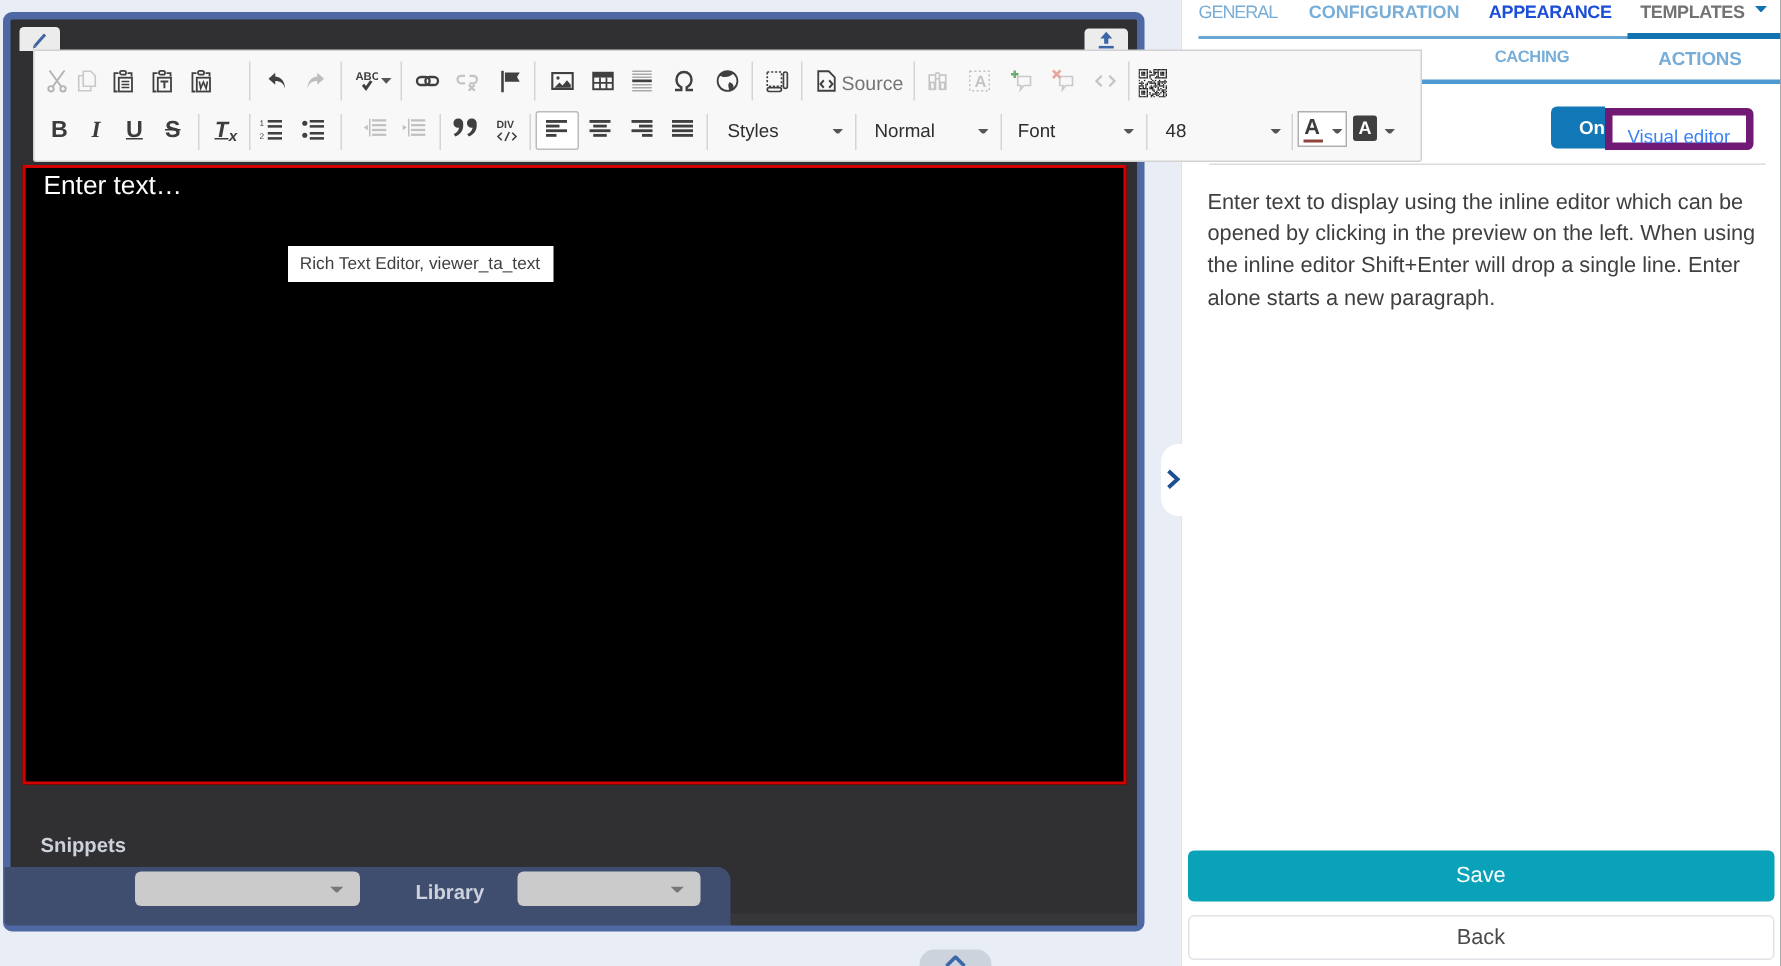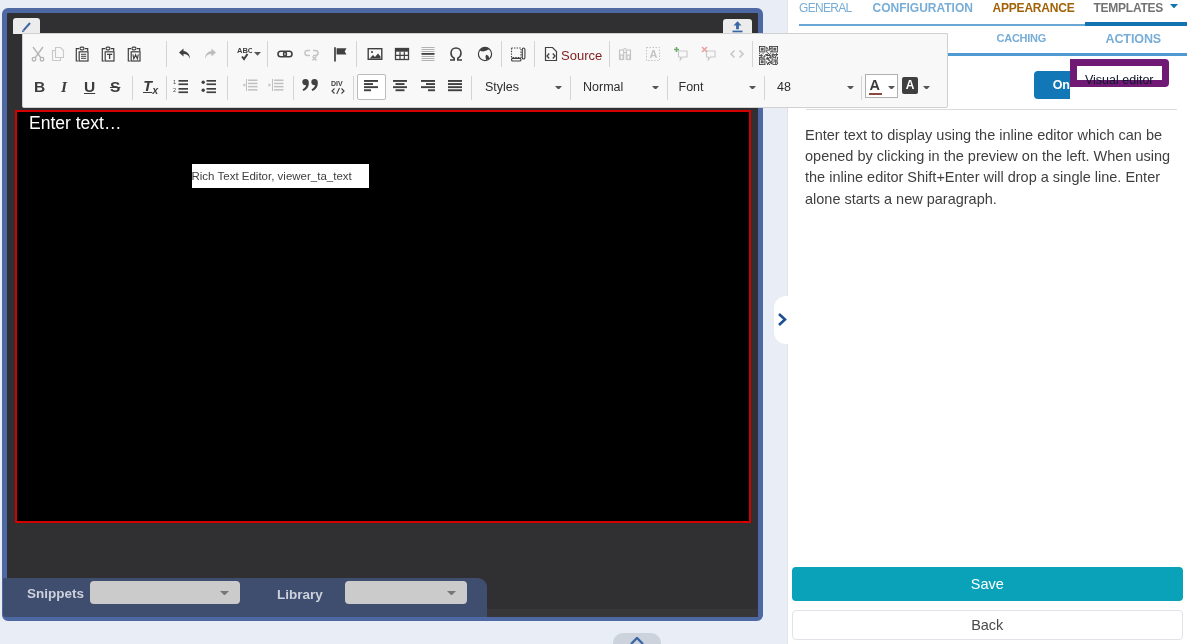--- a/index.html
+++ b/index.html
@@ -20,55 +20,55 @@
 <div class="abs" style="left:723px;top:19px;width:29px;height:15px;background:#ececec;border-radius:3px 3px 0 0">
     <svg width="29" height="15" viewBox="0 0 29 15">
       <g fill="#3a66a8">
         <path d="M14.5 2.2 l4 4.4 h-2.6 v3.6 h-2.8 v-3.6 h-2.6 z"></path>
         <rect x="9.5" y="11.6" width="10" height="1.7"></rect>
       </g>
     </svg>
   </div>
 <div class="abs" style="left:15px;top:110px;width:736px;height:413px;background:#000;border:2px solid #d40000"></div>
 <div class="abs" style="left:29px;top:112.5px;width:731px;height:21px;color:#fff;font-size:17.5px;">Enter text…</div>
-<div class="abs" style="left:191.5px;top:163.5px;width:177px;height:24px;background:#fff;font-size:11.5px;color:#3f3f3f;text-align:left;line-height:24px">Rich Text Editor, viewer_ta_text</div>
+<div class="abs" style="left:191.5px;top:163.5px;width:177px;height:24px;background:#fff;font-size:11.5px;color:#3f3f3f;text-align:center;line-height:24px">Rich Text Editor, viewer_ta_text</div>
 <div class="abs" style="left:487px;top:609px;width:271px;height:8px;background:#37373a"></div>
 <div class="abs" style="left:3px;top:578px;width:484px;height:39px;background:#3f4d6e;border-radius:0 9px 0 3px"></div>
-<div class="abs" style="left:27px;top:586px;font-size:13.5px;font-weight:bold;color:#ccd1dc">Snippets</div>
+<div class="abs" style="left:27px;top:556px;font-size:13.5px;font-weight:bold;color:#ccd1dc">Snippets</div>
 <div class="abs" style="left:90px;top:581px;width:150px;height:23px;background:#cbcbcb;border-radius:4px">
     <svg style="position:absolute;right:11px;top:9.5px" width="9" height="4.5" viewBox="0 0 9 4.5">
       <path d="M0 0 h9 l-4.5 4.5 z" fill="#777"></path>
     </svg>
   </div>
 <div class="abs" style="left:277px;top:586.5px;font-size:13.5px;font-weight:bold;color:#ccd1dc">Library</div>
 <div class="abs" style="left:344.5px;top:581px;width:122.5px;height:23px;background:#cbcbcb;border-radius:4px">
     <svg style="position:absolute;right:11px;top:9.5px" width="9" height="4.5" viewBox="0 0 9 4.5">
       <path d="M0 0 h9 l-4.5 4.5 z" fill="#777"></path>
     </svg>
   </div>
 <div class="abs" style="left:613px;top:633px;width:48px;height:11px;background:#ccd3dd;border-radius:10px 10px 0 0">
     <svg style="position:absolute;left:17px;top:4px" width="14" height="8" viewBox="0 0 14 8">
       <path d="M1 7 L7 1 L13 7" stroke="#3b67a6" stroke-width="2.4" fill="none"></path>
     </svg>
   </div>
 <div class="abs" style="left:787px;top:0;width:400px;height:644px;background:#fff;border-left:1px solid #e3e3e3"></div>
 <div class="abs" style="left:799px;top:1px;font-size:12px;font-weight:normal;color:#77add7;letter-spacing:-0.7px">GENERAL</div>
 <div class="abs" style="left:872.5px;top:1px;font-size:12px;font-weight:bold;color:#77add7;letter-spacing:0.0px">CONFIGURATION</div>
-<div class="abs" style="left:992.5px;top:1px;font-size:12px;font-weight:bold;color:#a16207;letter-spacing:-0.2px">APPEARANCE</div>
+<div class="abs" style="left:992.5px;top:1px;font-size:12px;font-weight:bold;color:#1d4ed8;letter-spacing:-0.2px">APPEARANCE</div>
 <div class="abs" style="left:1093.5px;top:1px;font-size:12px;font-weight:bold;color:#737373;letter-spacing:-0.25px">TEMPLATES</div>
 <svg class="ic" style="left:1169.5px;top:4.1px" width="8" height="4.4" viewBox="0 0 8 4.4">
     <path d="M0 0 H8 L4.0 4.4 Z" fill="#1173b0"></path>
   </svg>
 <div class="abs" style="left:799px;top:24px;width:388px;height:1.5px;background:#69a6d4"></div>
 <div class="abs" style="left:1084.5px;top:21.5px;width:102.5px;height:4px;background:#1173b0"></div>
 <div class="abs" style="left:996.5px;top:31.5px;font-size:11px;font-weight:bold;color:#77add7;letter-spacing:-0.25px">CACHING</div>
 <div class="abs" style="left:1105.5px;top:31.5px;font-size:12.5px;font-weight:bold;color:#77add7;letter-spacing:-0.1px">ACTIONS</div>
 <div class="abs" style="left:787px;top:53.2px;width:400px;height:3.2px;background:#4f9ad3"></div>
 <div class="abs" style="left:1033.5px;top:70.5px;width:36.5px;height:28px;background:#1177b6;border-radius:4px 0 0 4px;color:#fff;font-size:12.5px;font-weight:bold;text-align:right;line-height:29.5px">On</div>
-<div class="abs" style="left:1070px;top:59px;width:98.5px;height:28px;background:#fff;border:7px solid #701a75;border-radius:0 4px 4px 0;color:#0f172a;font-size:12.5px;text-align:center;line-height:28.5px">Visual editor</div>
+<div class="abs" style="left:1070px;top:72px;width:98.5px;height:28px;background:#fff;border:5px solid #701a75;border-radius:0 4px 4px 0;color:#3b82f6;font-size:12.5px;text-align:center;line-height:28.5px">Visual editor</div>
 <div class="abs" style="left:806px;top:109px;width:370.5px;height:1px;background:#dcdcdc"></div>
 <div class="abs" style="left:805px;top:125px;font-size:14.5px;line-height:21.2px;color:#3f3f3f;white-space:nowrap">Enter text to display using the inline editor which can be<br>opened by clicking in the preview on the left. When using<br>the inline editor Shift+Enter will drop a single line. Enter<br>alone starts a new paragraph.</div>
 <div class="abs" style="left:791.5px;top:567px;width:391.5px;height:33.5px;background:#0aa2b8;border-radius:4px;color:#fff;font-size:14.5px;text-align:center;line-height:34px">Save</div>
 <div class="abs" style="left:791.5px;top:609.5px;width:391.5px;height:30px;background:#fff;border:1px solid #e0e3e7;border-radius:4px;color:#4a4a4a;font-size:14.5px;text-align:center;line-height:29px">Back</div>
 <div class="abs" style="left:774px;top:296px;width:14px;height:47.5px;background:#fff;border-radius:12px 0 0 12px"></div>
 <svg class="ic" style="left:777px;top:312px" width="10" height="15" viewBox="0 0 10 15">
     <path d="M2 2 L8 7.5 L2 13" stroke="#1d4f91" stroke-width="2.6" fill="none"></path>
   </svg>
 <div class="abs" style="left:22px;top:33px;width:926px;height:75px;background:#f8f8f8;border:1px solid #d1d1d1;border-radius:0 0 2px 2px"></div>
 <svg class="ic" style="left:30.4px;top:46px" width="16" height="16" viewBox="0 0 16 16">
@@ -175,21 +175,21 @@
 <svg class="ic" style="left:510.4px;top:46px" width="16" height="16" viewBox="0 0 16 16">
     <rect x="1.5" y="2" width="9.5" height="9.5" fill="none" stroke="#404040" stroke-width="1.1" stroke-dasharray="1.4 1.2"></rect>
     <rect x="12.3" y="2" width="2.6" height="11" rx="1.3" fill="none" stroke="#404040" stroke-width="1.1"></rect>
     <rect x="1.5" y="12.4" width="9.5" height="2.6" rx="1.3" fill="none" stroke="#404040" stroke-width="1.1"></rect>
   </svg>
 <div class="sep1" style="left:534px"></div>
 <svg class="ic" style="left:542.6px;top:46px" width="16" height="16" viewBox="0 0 16 16">
     <path d="M2.5 1.5 h7 l4 4 v9 h-11 z" fill="none" stroke="#404040" stroke-width="1.2"></path>
     <path d="M6.2 7.5 l-2.2 2.5 2.2 2.5 M9.8 7.5 l2.2 2.5 -2.2 2.5" stroke="#404040" stroke-width="1.3" fill="none"></path>
   </svg>
-<div class="abs" style="left:561px;top:47.5px;font-size:13px;color:#7f1d1d">Source</div>
+<div class="abs" style="left:561px;top:47.5px;font-size:13px;color:#737373">Source</div>
 <div class="sep1" style="left:609px"></div>
 <svg class="ic" style="left:616.9px;top:46px" width="16" height="16" viewBox="0 0 16 16">
     <g fill="none" stroke="#c4c4c4" stroke-width="1.1">
       <rect x="2.5" y="4" width="4.2" height="9.5"></rect>
       <rect x="9.3" y="4" width="4.2" height="9.5"></rect>
       <path d="M6.7 6.5 h2.6 M6.5 2.7 h3"></path>
       <rect x="3.2" y="9" width="2.8" height="4.5" fill="#f8f8f8"></rect>
       <rect x="10" y="9" width="2.8" height="4.5" fill="#f8f8f8"></rect>
     </g>
   </svg>

